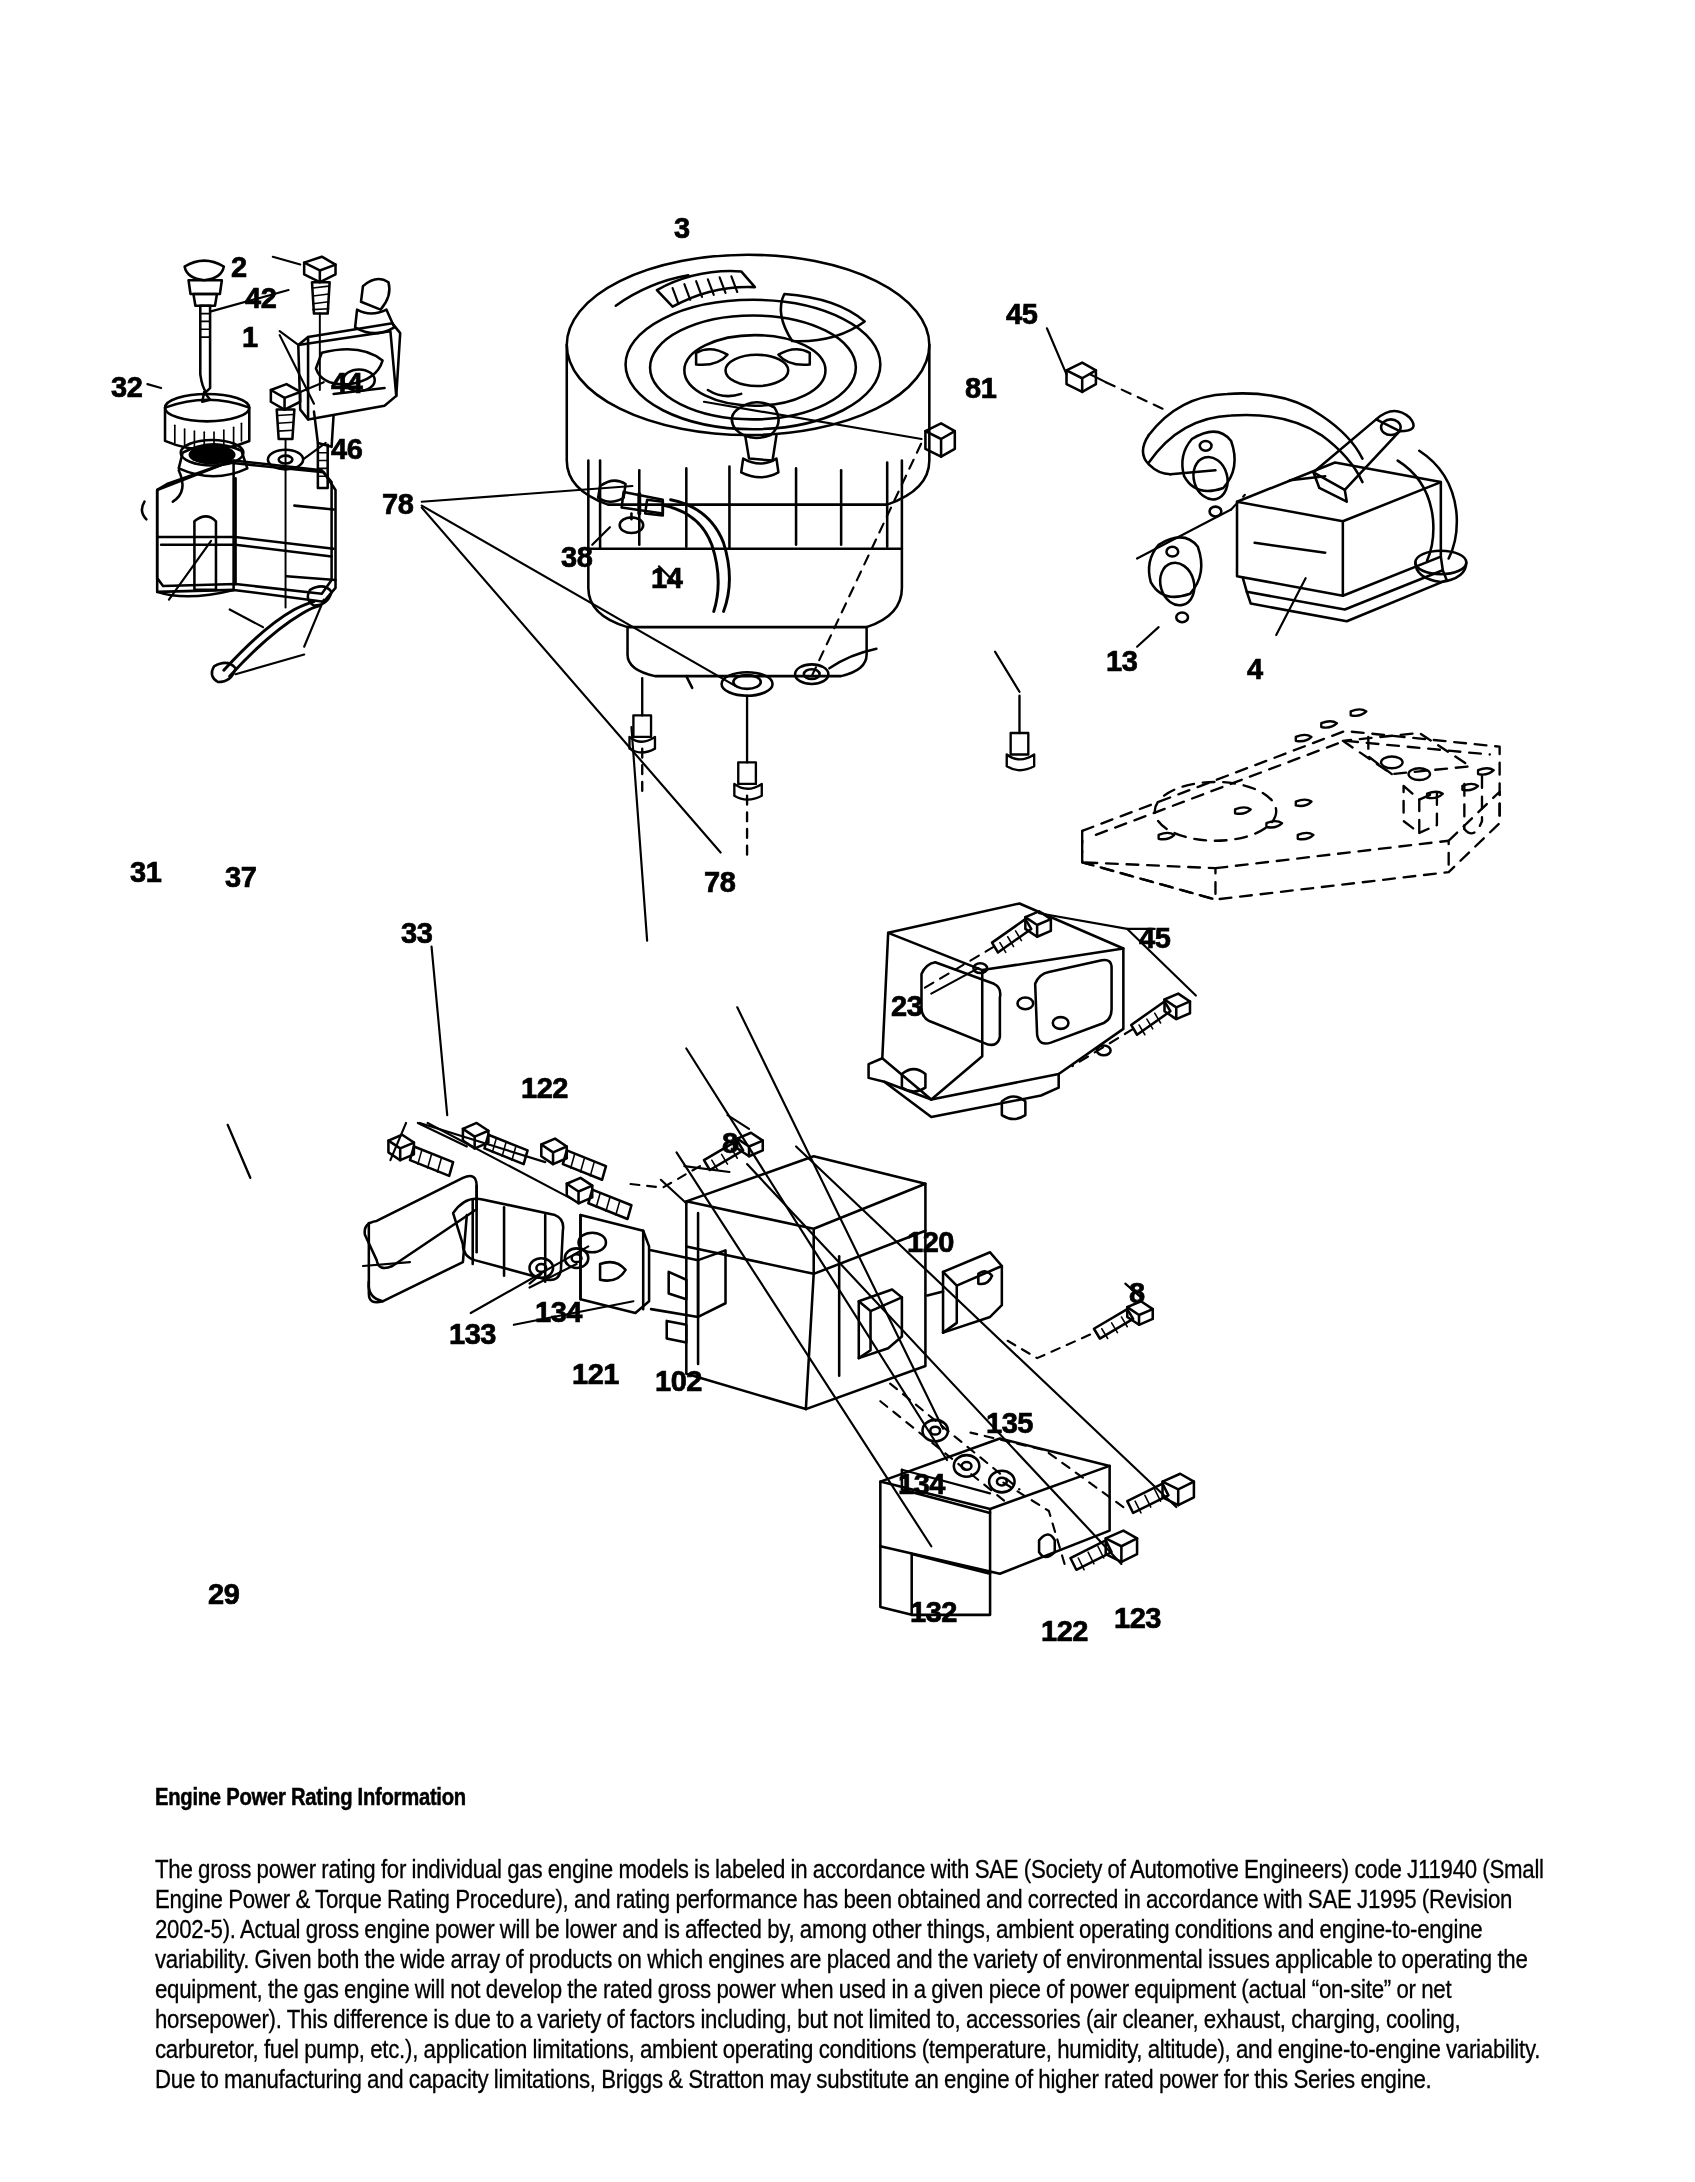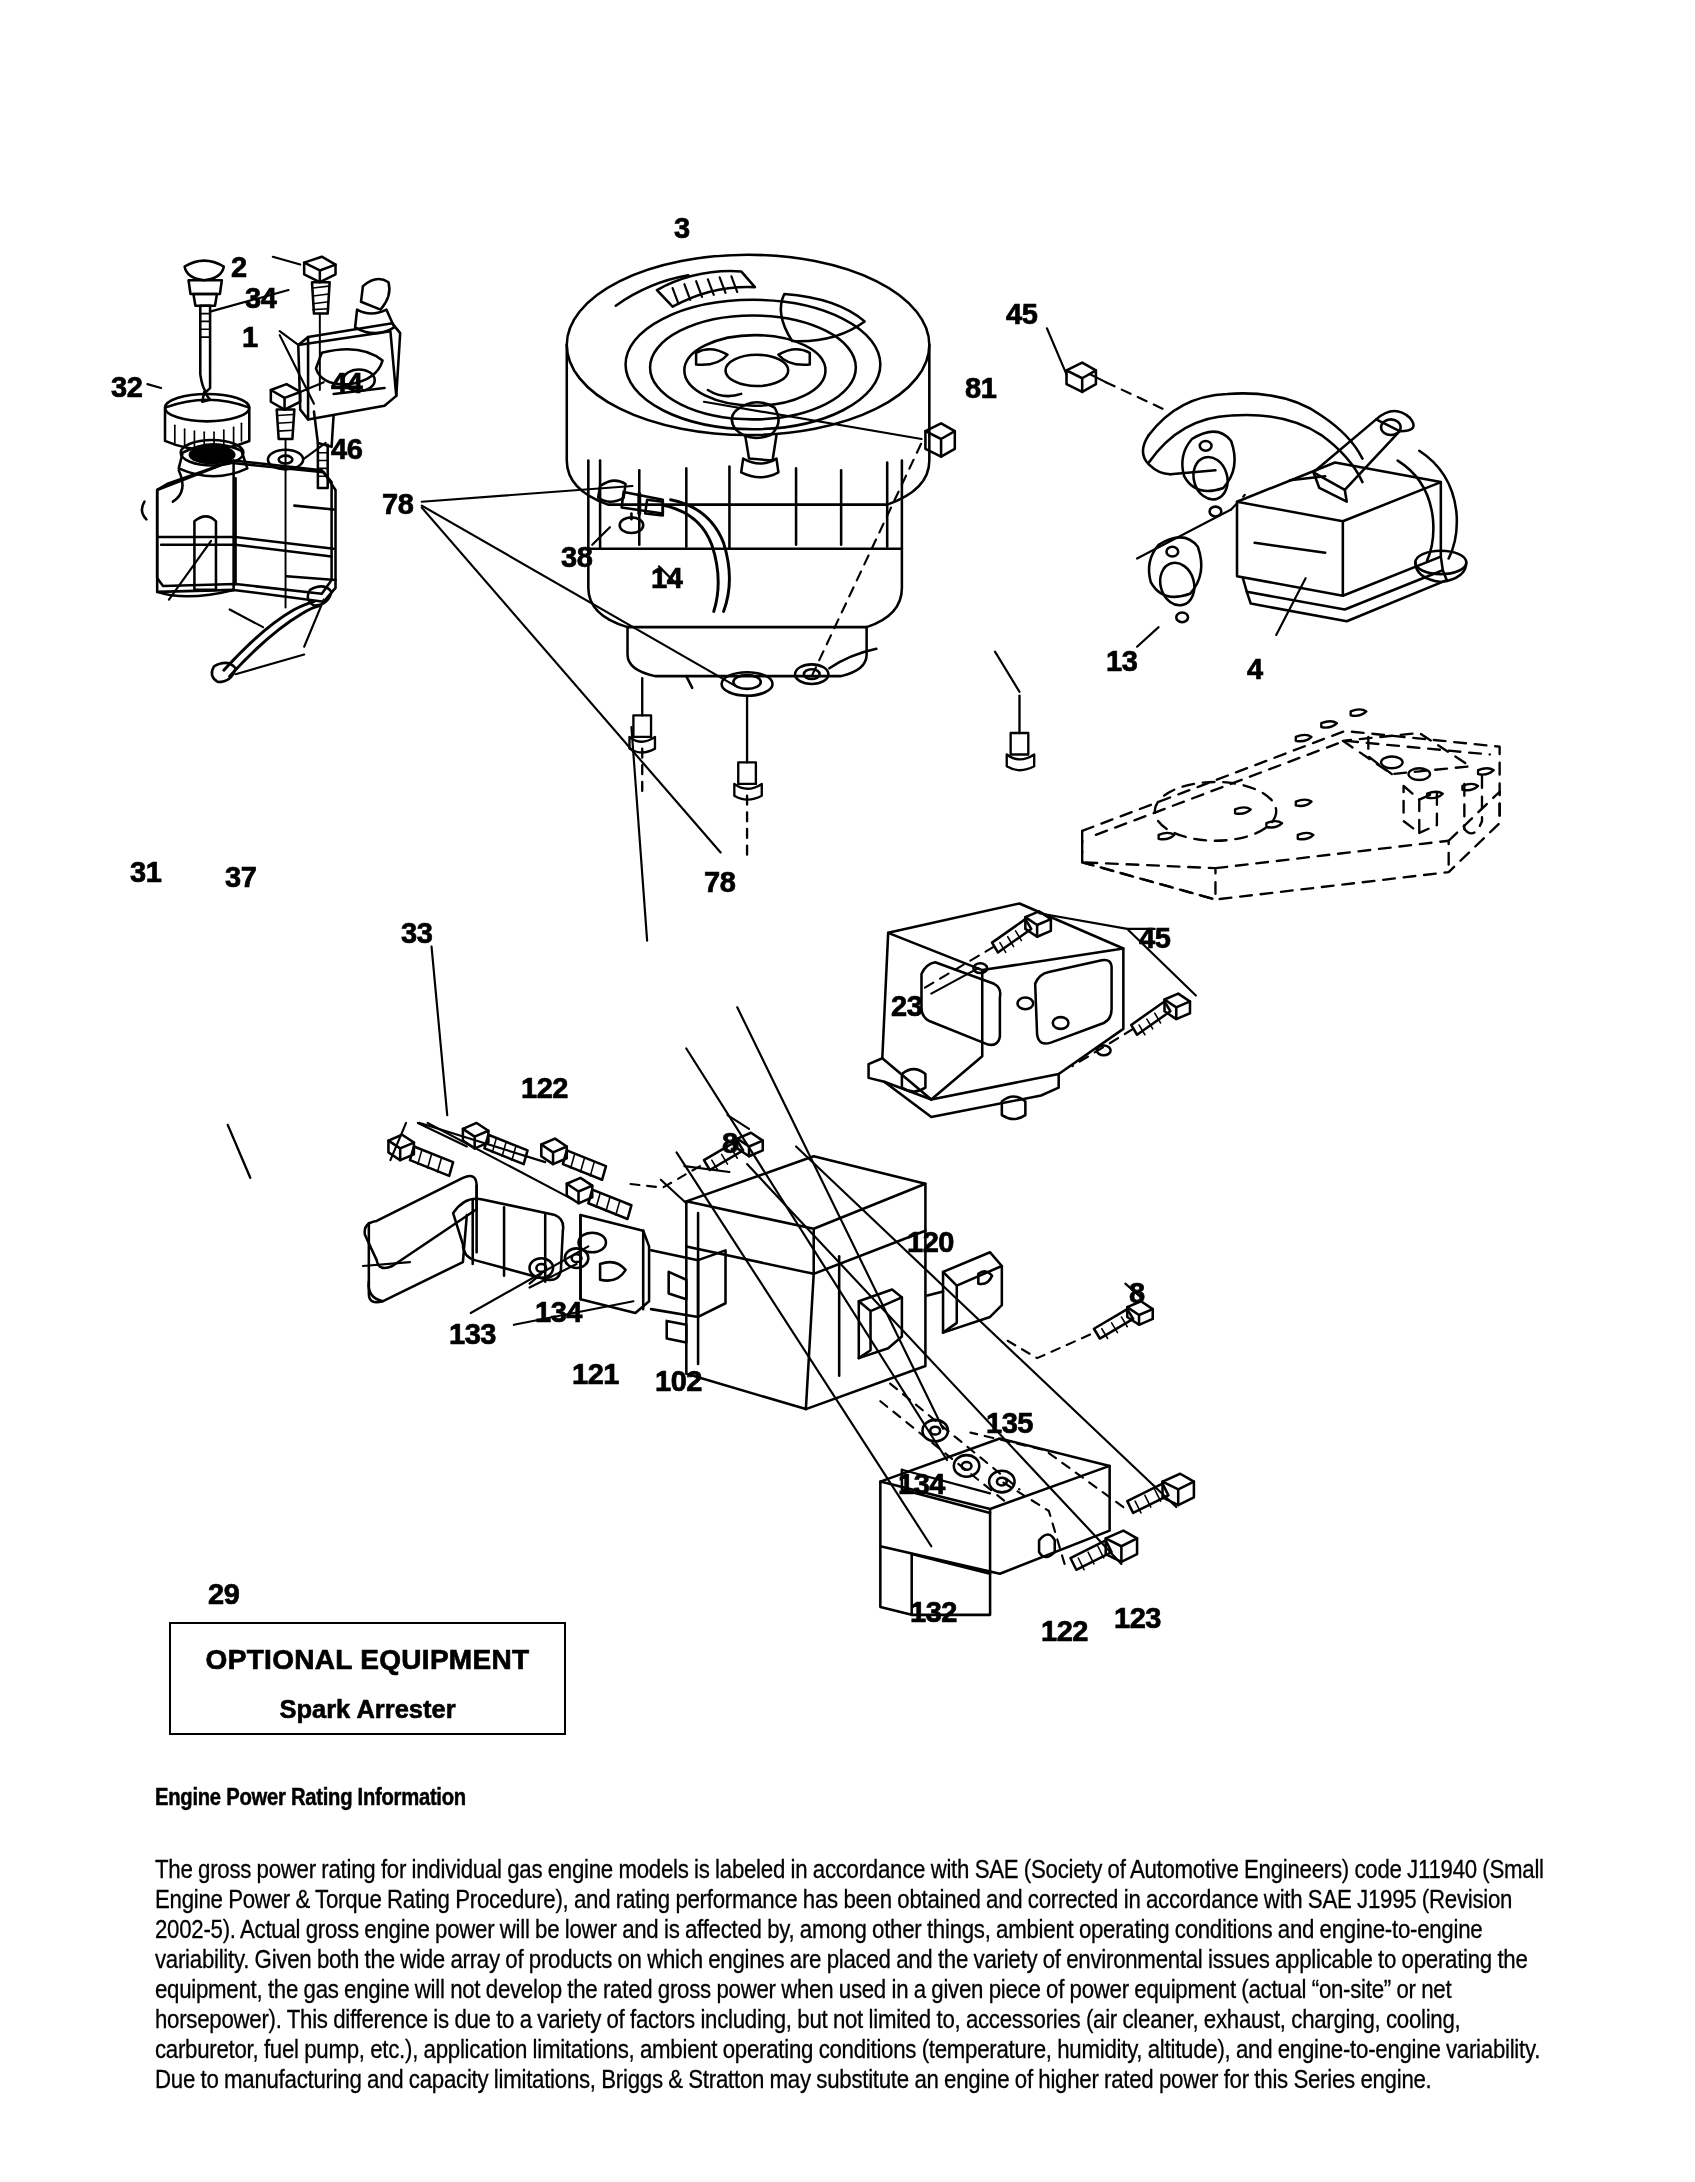--- a/index.html
+++ b/index.html
@@ -588,21 +588,21 @@
           </g>
         </g>
         <path d="M1148 1310 L1164 1324" stroke-width="2.2"></path>
         <path d="M1112 1362 L1058 1386 L1024 1366" stroke-dasharray="9 8" stroke-width="2.2"></path>
 
         <path d="M232 1148 L255 1202" stroke-width="2.4"></path>
       </g>
     </svg>
 
     <div class="callout" style="left:231px;  top:253px;">2</div>
-    <div class="callout" style="left:245px;  top:284px;">34</div>
+    <div class="callout" style="left:245px;  top:284px;">42</div>
     <div class="callout" style="left:242px;  top:323px;">1</div>
     <div class="callout" style="left:674px;  top:214px;">3</div>
     <div class="callout" style="left:111px;  top:373px;">32</div>
     <div class="callout" style="left:331px;  top:369px;">44</div>
     <div class="callout" style="left:331px;  top:435px;">46</div>
     <div class="callout" style="left:1006px; top:300px;">45</div>
     <div class="callout" style="left:965px;  top:374px;">81</div>
     <div class="callout" style="left:1106px; top:647px;">13</div>
     <div class="callout" style="left:1247px; top:655px;">4</div>
     <div class="callout" style="left:382px; top:490px;">78</div>
@@ -622,24 +622,20 @@
     <div class="callout" style="left:535px; top:1298px;">134</div>
     <div class="callout" style="left:572px;  top:1360px;">121</div>
     <div class="callout" style="left:655px;  top:1367px;">102</div>
     <div class="callout" style="left:986px; top:1409px;">135</div>
     <div class="callout" style="left:898px; top:1470px;">134</div>
     <div class="callout" style="left:910px;  top:1598px;">132</div>
     <div class="callout" style="left:1041px; top:1617px;">122</div>
     <div class="callout" style="left:1114px; top:1596px;margin-top:8px;">123</div>
     <div class="callout" style="left:208px;  top:1580px;">29</div>
 
-    <div id="optional-box">
-      <div class="oe-title">OPTIONAL EQUIPMENT</div>
-      <div class="oe-sub">Spark Arrester</div>
-    </div>
 
   </div>
 
   <div id="text-block">
     <h2>Engine Power Rating Information</h2>
     <p>The gross power rating for individual gas engine models is labeled in accordance with SAE (Society of Automotive Engineers) code J11940 (Small Engine Power &amp; Torque Rating Procedure), and rating performance has been obtained and corrected in accordance with SAE J1995 (Revision 2002-5).  Actual gross engine power will be lower and is affected by, among other things, ambient operating conditions and engine-to-engine variability.  Given both the wide array of products on which engines are placed and the variety of environmental issues applicable to operating the equipment, the gas engine will not develop the rated gross power when used in a given piece of power equipment (actual “on-site” or net horsepower).  This difference is due to a variety of factors including, but not limited to, accessories (air cleaner, exhaust, charging, cooling, carburetor, fuel pump, etc.), application limitations, ambient operating conditions (temperature, humidity, altitude), and engine-to-engine variability.  Due to manufacturing and capacity limitations, Briggs &amp; Stratton may substitute an engine of higher rated power for this Series engine.</p>
   </div>
 
 </div>
 

